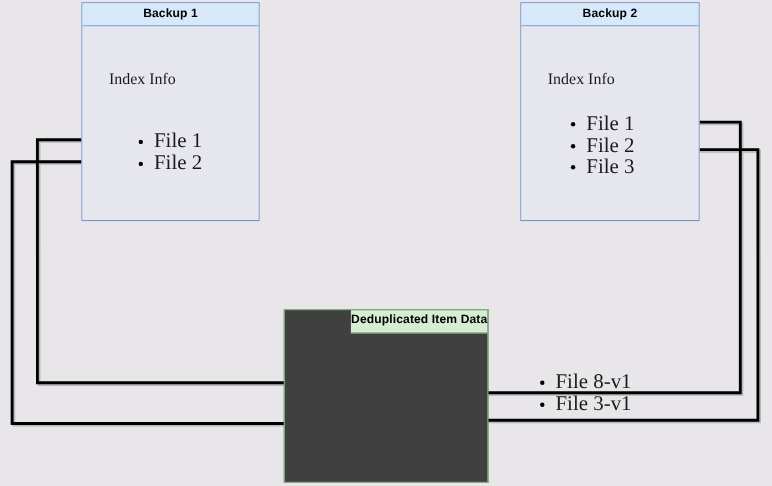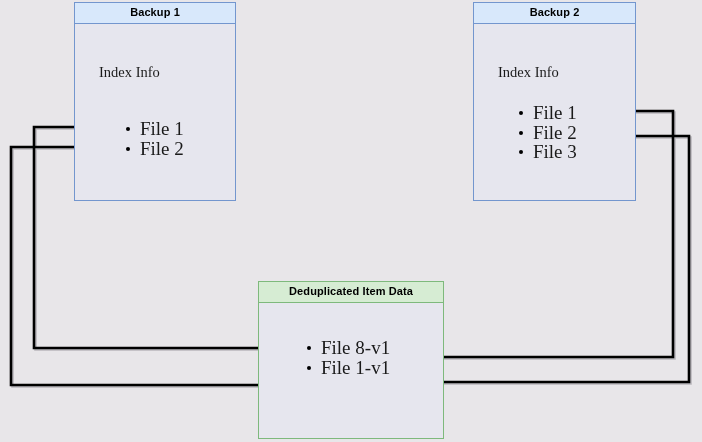--- a/index.html
+++ b/index.html
@@ -56,21 +56,22 @@
     border: 1.5px solid #7396ce;
     background: #e6e6ee;
   }
   .node-blue .node-title {
     background: #d8e8fb;
     border-bottom: 1.5px solid #7396ce;
   }
   
   .node-green {
     border: 1.5px solid #7eb97c;
-    background: #0369a1;
+    background: #404040;
+    align-items: flex-end;
   }
   .node-green .node-title {
     background: #d6ecd3;
     border-bottom: 1.5px solid #7eb97c;
   }
   .index-label {
     position: absolute;
     font-size: 14.5px;
     color: #1a1a1a;
     white-space: nowrap;
@@ -152,18 +153,18 @@
         <li>File 3</li>
       </ul>
     </div>
   </div>
 
   <div class="node node-green" style="left:258px; top:281px; width:186px; height:158px;">
     <div class="node-title">Deduplicated Item Data</div>
     <div class="node-body">
       <ul class="bullet-list" style="left:48px; top:35px;">
         <li>File 8-v1</li>
-        <li>File 1-v1</li>
+        <li>File 3-v1</li>
       </ul>
     </div>
   </div>
 
 </div>
 
 </body></html>

